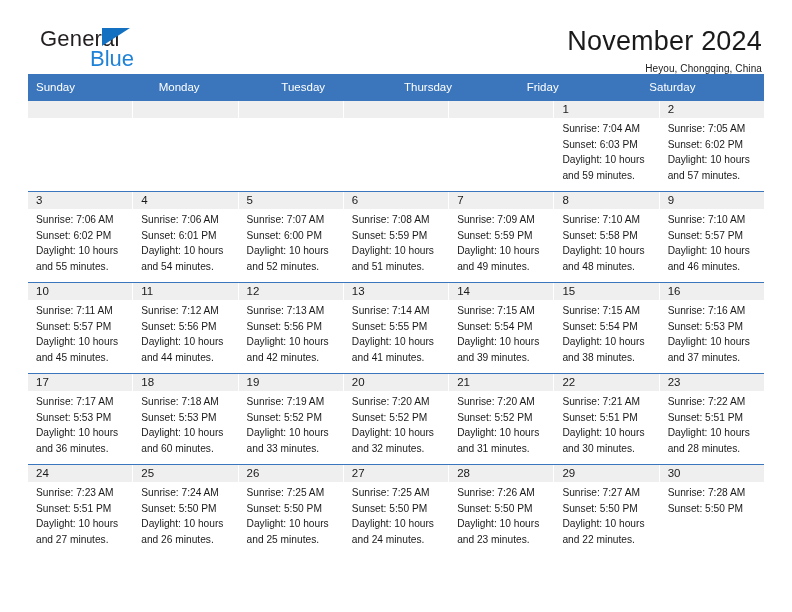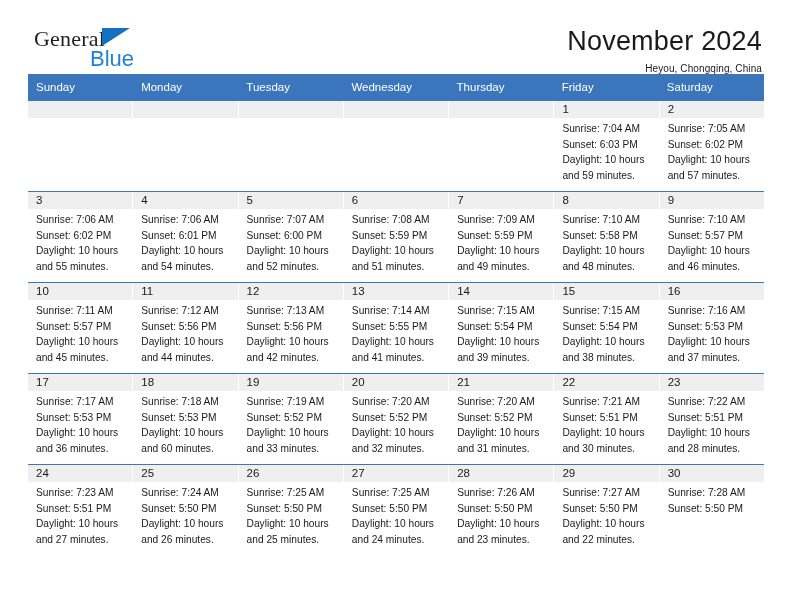--- a/index.html
+++ b/index.html
@@ -21,23 +21,22 @@
     padding-top: 26px;
     height: 74px;
   }
   .logo { position: relative; width: 150px; height: 56px; }
   .logo-general {
     font-size: 22px;
     letter-spacing: 0.2px;
     color: #231f20;
     line-height: 1;
     position: absolute;
-    left: 6px;
+    left: 12px;
     top: 2px;
-    font-family: Liberation Serif, serif;
   }
   .logo-tri {
     position: absolute;
     left: 74px;
     top: 2px;
     width: 0; height: 0;
     border-left: 28px solid #1471c1;
     border-bottom: 18px solid transparent;
   }
   .logo-blue {
@@ -119,21 +118,20 @@
       <div class="cal-title">November 2024</div>
       <div class="cal-sub">Heyou, Chongqing, China</div>
     </div>
   </div>
 
   <div class="calendar">
     <div class="dow-row">
       <div class="dow">Sunday</div>
       <div class="dow">Monday</div>
       <div class="dow">Tuesday</div>
-      <div class="dow">Wednesday</div>
       <div class="dow">Thursday</div>
       <div class="dow">Friday</div>
       <div class="dow">Saturday</div>
     </div>
     <div id="weeks-container">
         <div class="week">
           <div class="cell empty">
             <div class="daynum-band"></div>
           </div>
           <div class="cell empty">

